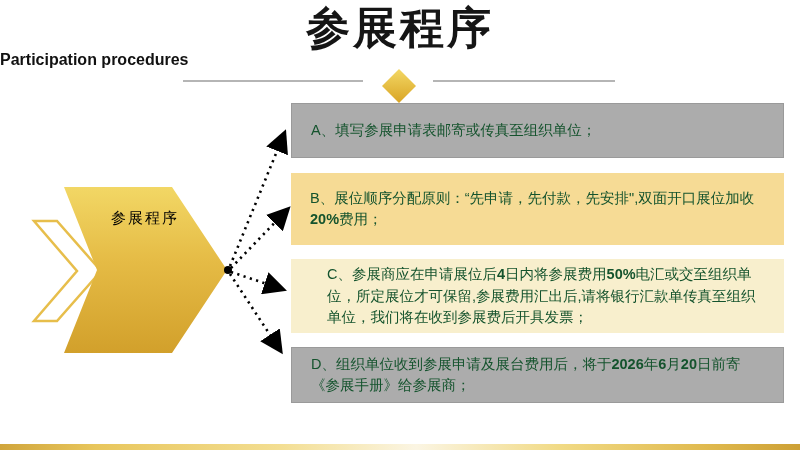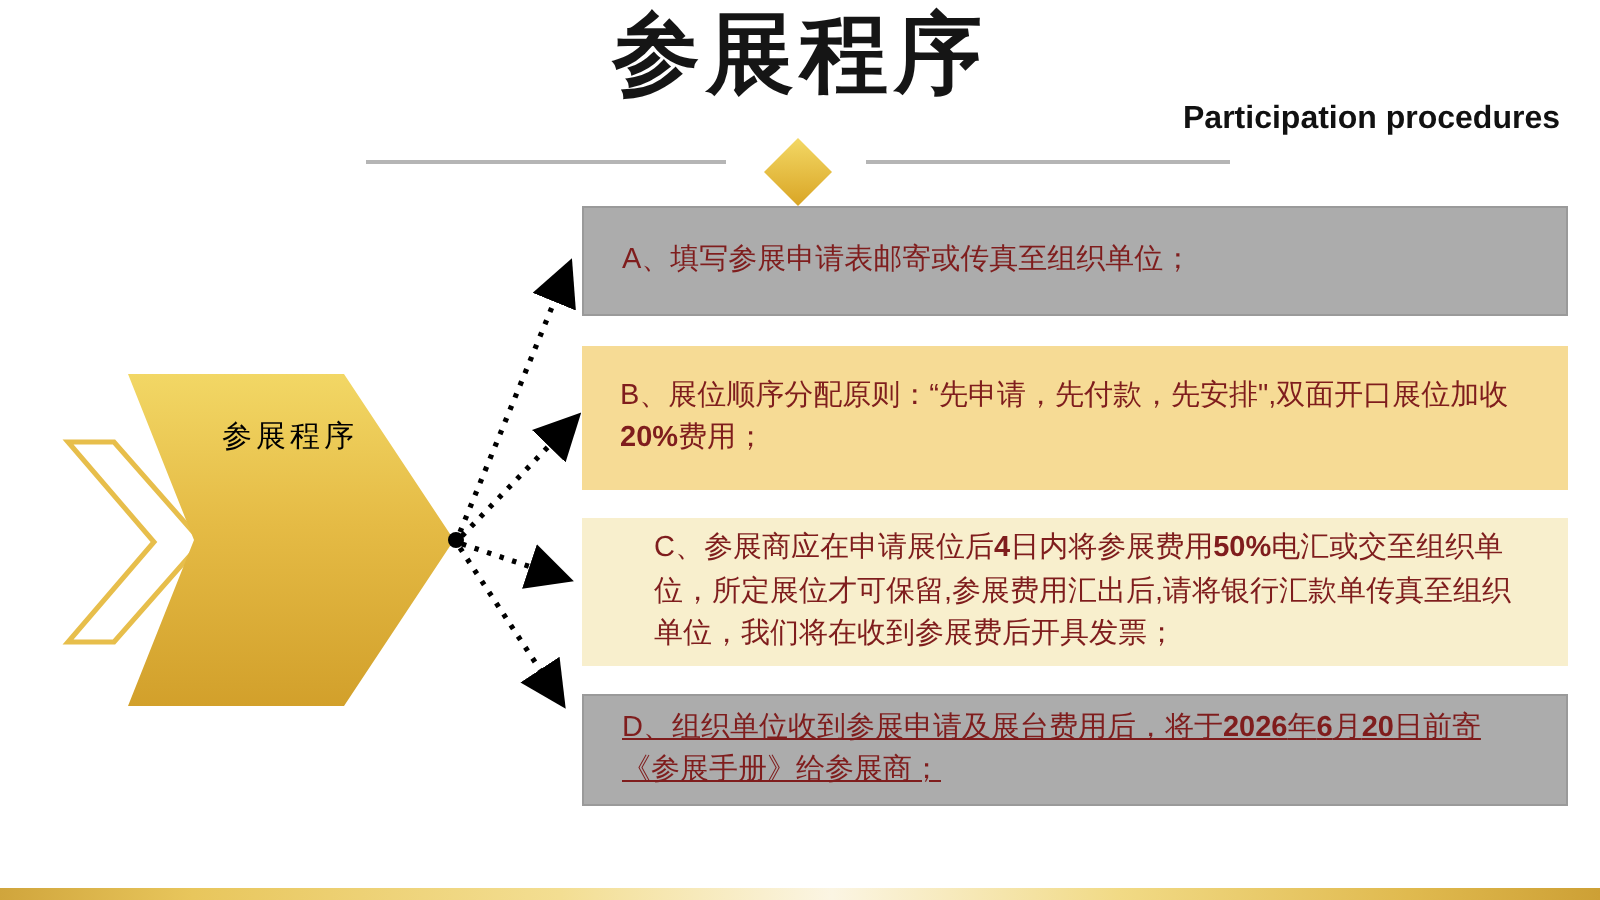--- a/index.html
+++ b/index.html
@@ -17,44 +17,44 @@
     color:var(--c-ink);overflow:hidden;
   }
   .abs{position:absolute;}
   .slide-title{
     top:0px;left:0;width:800px;text-align:center;
     font-family:"DejaVu Serif","Liberation Serif",serif;
     font-size:44px;font-weight:bold;letter-spacing:3px;color:#151515;
     line-height:1.25;
   }
   .slide-subtitle{
-    top:51px;left:0;width:780px;text-align:right;
+    top:51px;left:0;width:780px;text-align:left;
     font-size:16px;font-weight:bold;color:#111;
   }
   .deco-svg{top:0;left:0;width:800px;height:450px;}
   .arrow-label{
     top:209px;left:95px;width:125px;color:#000;
   }
   .arrow-label .zh{font-size:15px;letter-spacing:2px;margin:0 0 16px 16px;}
   .arrow-label .en{font-size:16px;font-weight:bold;line-height:1.85;margin:0;}
   .boxes{top:103px;left:291px;width:493px;}
   .pbox{
     position:absolute;left:0;width:493px;box-sizing:border-box;
     padding:6px 18px 6px 19px;font-size:14.5px;line-height:1.45;
-    display:flex;align-items:center;color:#7f1d1d;
+    display:flex;align-items:center;color:#14532d;
   }
   .pbox p{margin:0;}
   .pbox .b{font-weight:bold;margin-top:40px;}
   .box-gray{background:var(--c-gray-box);border:1px solid var(--c-gray-border);}
   .box-gold{background:var(--c-gold-box);}
   .box-cream{background:var(--c-cream-box);}
   .pbox[data-box="0"]{top:0px;height:55px;}
   .pbox[data-box="1"]{top:70px;height:72px;}
   .pbox[data-box="2"]{top:156px;height:74px;padding-left:36px;}
-  .pbox[data-box="3"]{top:244px;height:56px;text-decoration:underline;}
+  .pbox[data-box="3"]{top:244px;height:56px;}
   .bottom-bar{
     left:0;bottom:0;width:800px;height:6px;
     background:linear-gradient(90deg,#D0A53C 0%,#E8C65C 12%,#F3DE92 35%,#FBF5E3 52%,#F1DA85 70%,#E0BA4F 88%,#CDA035 100%);
   }
 </style>
 </head>
 <body>
 
 <div class="abs slide-title">参展程序</div>
 <div class="abs slide-subtitle">Participation procedures</div>

